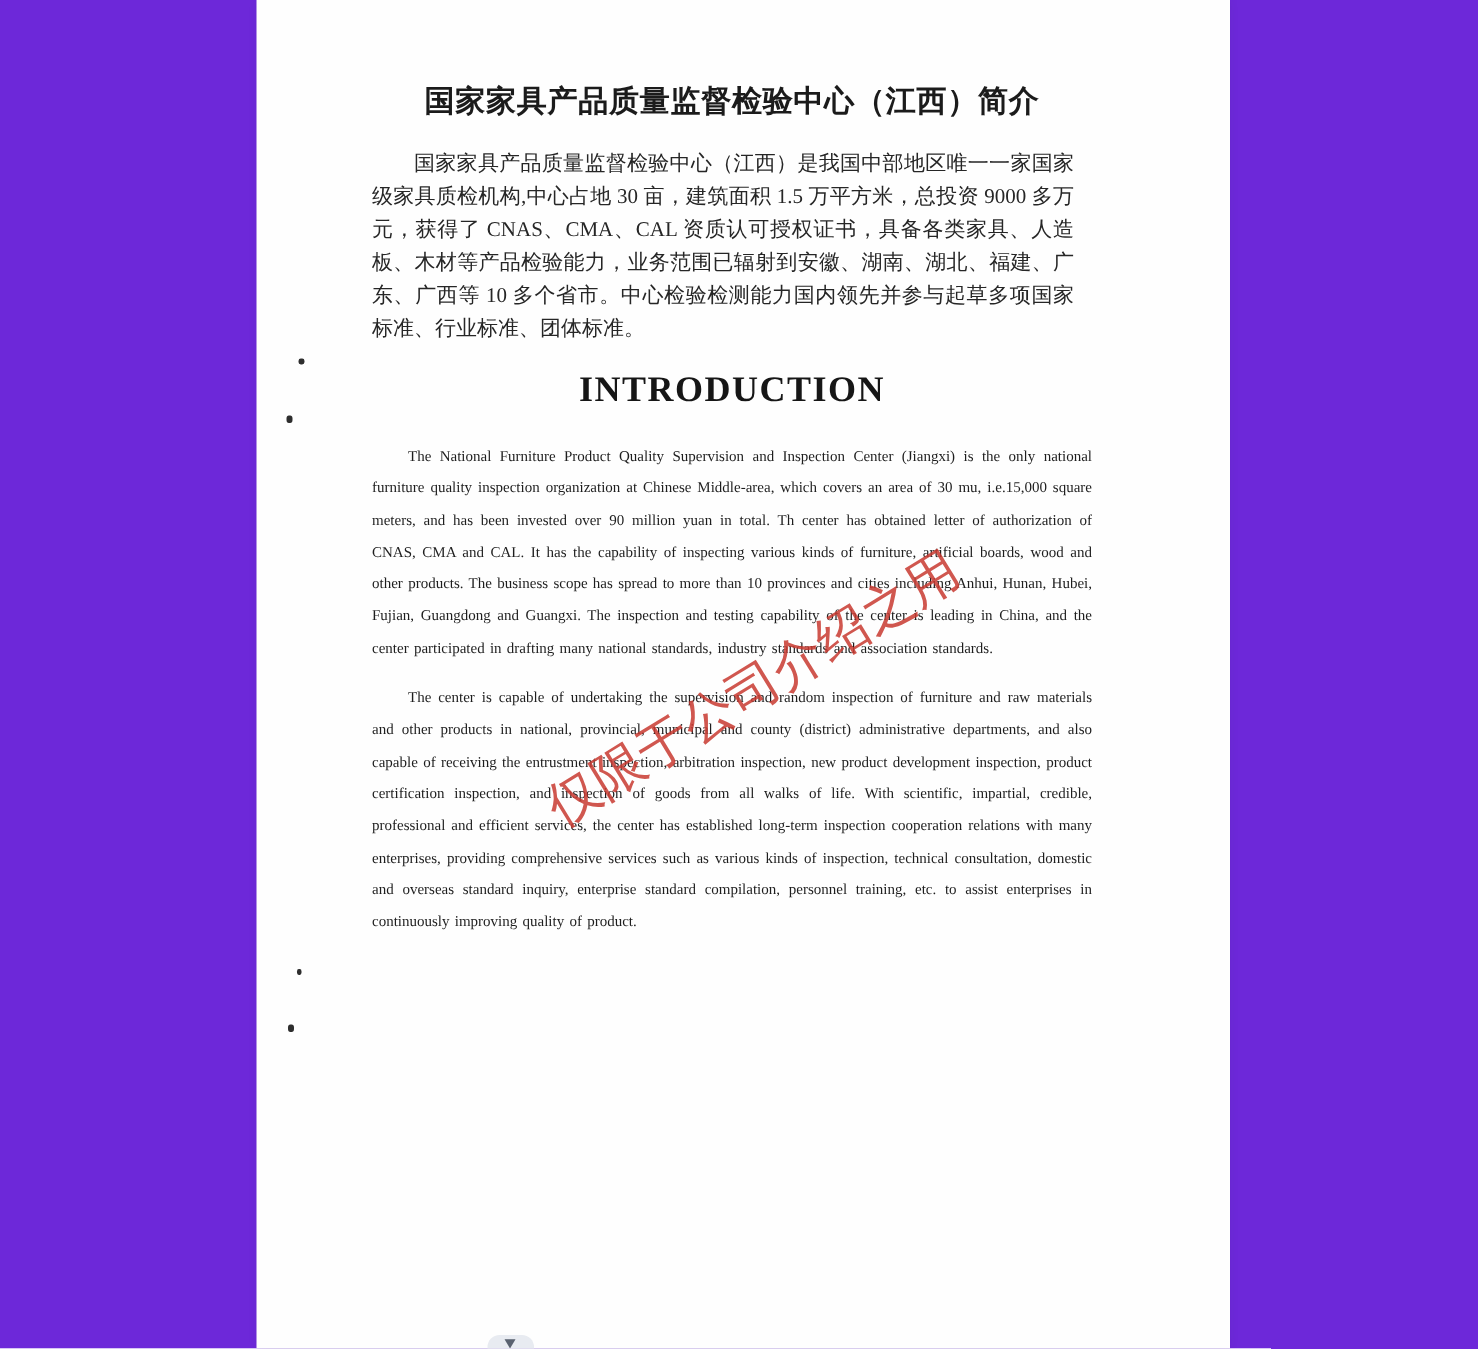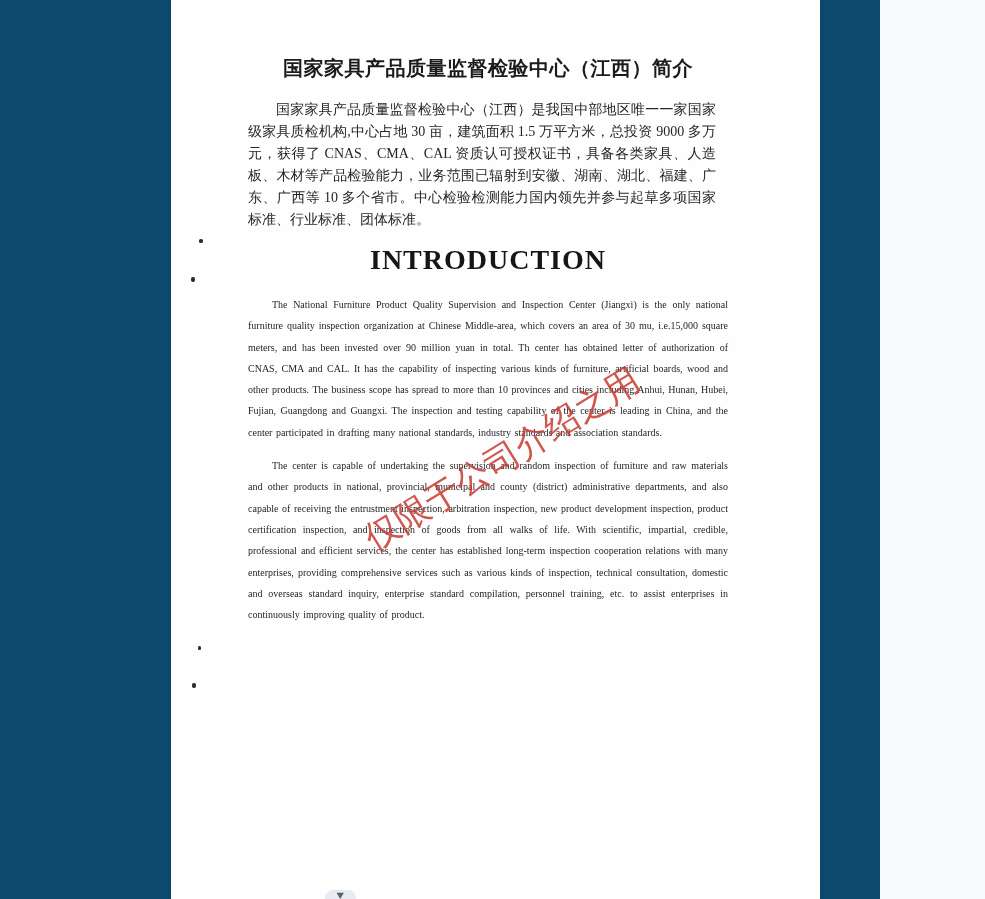--- a/index.html
+++ b/index.html
@@ -6,23 +6,23 @@
     margin: 0;
     padding: 0;
     width: 985px;
     height: 899px;
     overflow: hidden;
     background: #f9fafd;
     font-family: "Liberation Serif", serif;
   }
   .canvas {
     position: relative;
-    width: 880px;
+    width: 985px;
     height: 899px;
-    background: #0c4a6e;
+    background: #6d28d9;
   }
   .page {
     position: absolute;
     left: 171px;
     top: 0;
     width: 649px;
     height: 899px;
     background: #fefefe;
     box-shadow: 0 0 6px rgba(50,60,90,0.10), 0 0 1px rgba(50,60,90,0.12);
     overflow: hidden;
@@ -49,21 +49,21 @@
     margin: 17px 12px 0 0;
     font-size: 14px;
     line-height: 22px;
     color: #262626;
     text-align: justify;
     text-indent: 2em;
   }
   p.cn + p.cn { margin-top: 0; }
   h2.en-title {
     margin: 16px 0 0 0;
-    font-size: 28px;
+    font-size: 24px;
     line-height: 26px;
     font-weight: 700;
     color: #161616;
     text-align: center;
     letter-spacing: 1px;
     font-family: "Liberation Serif", serif;
   }
   p.en {
     margin: 21px 0 0 0;
     font-size: 10px;

